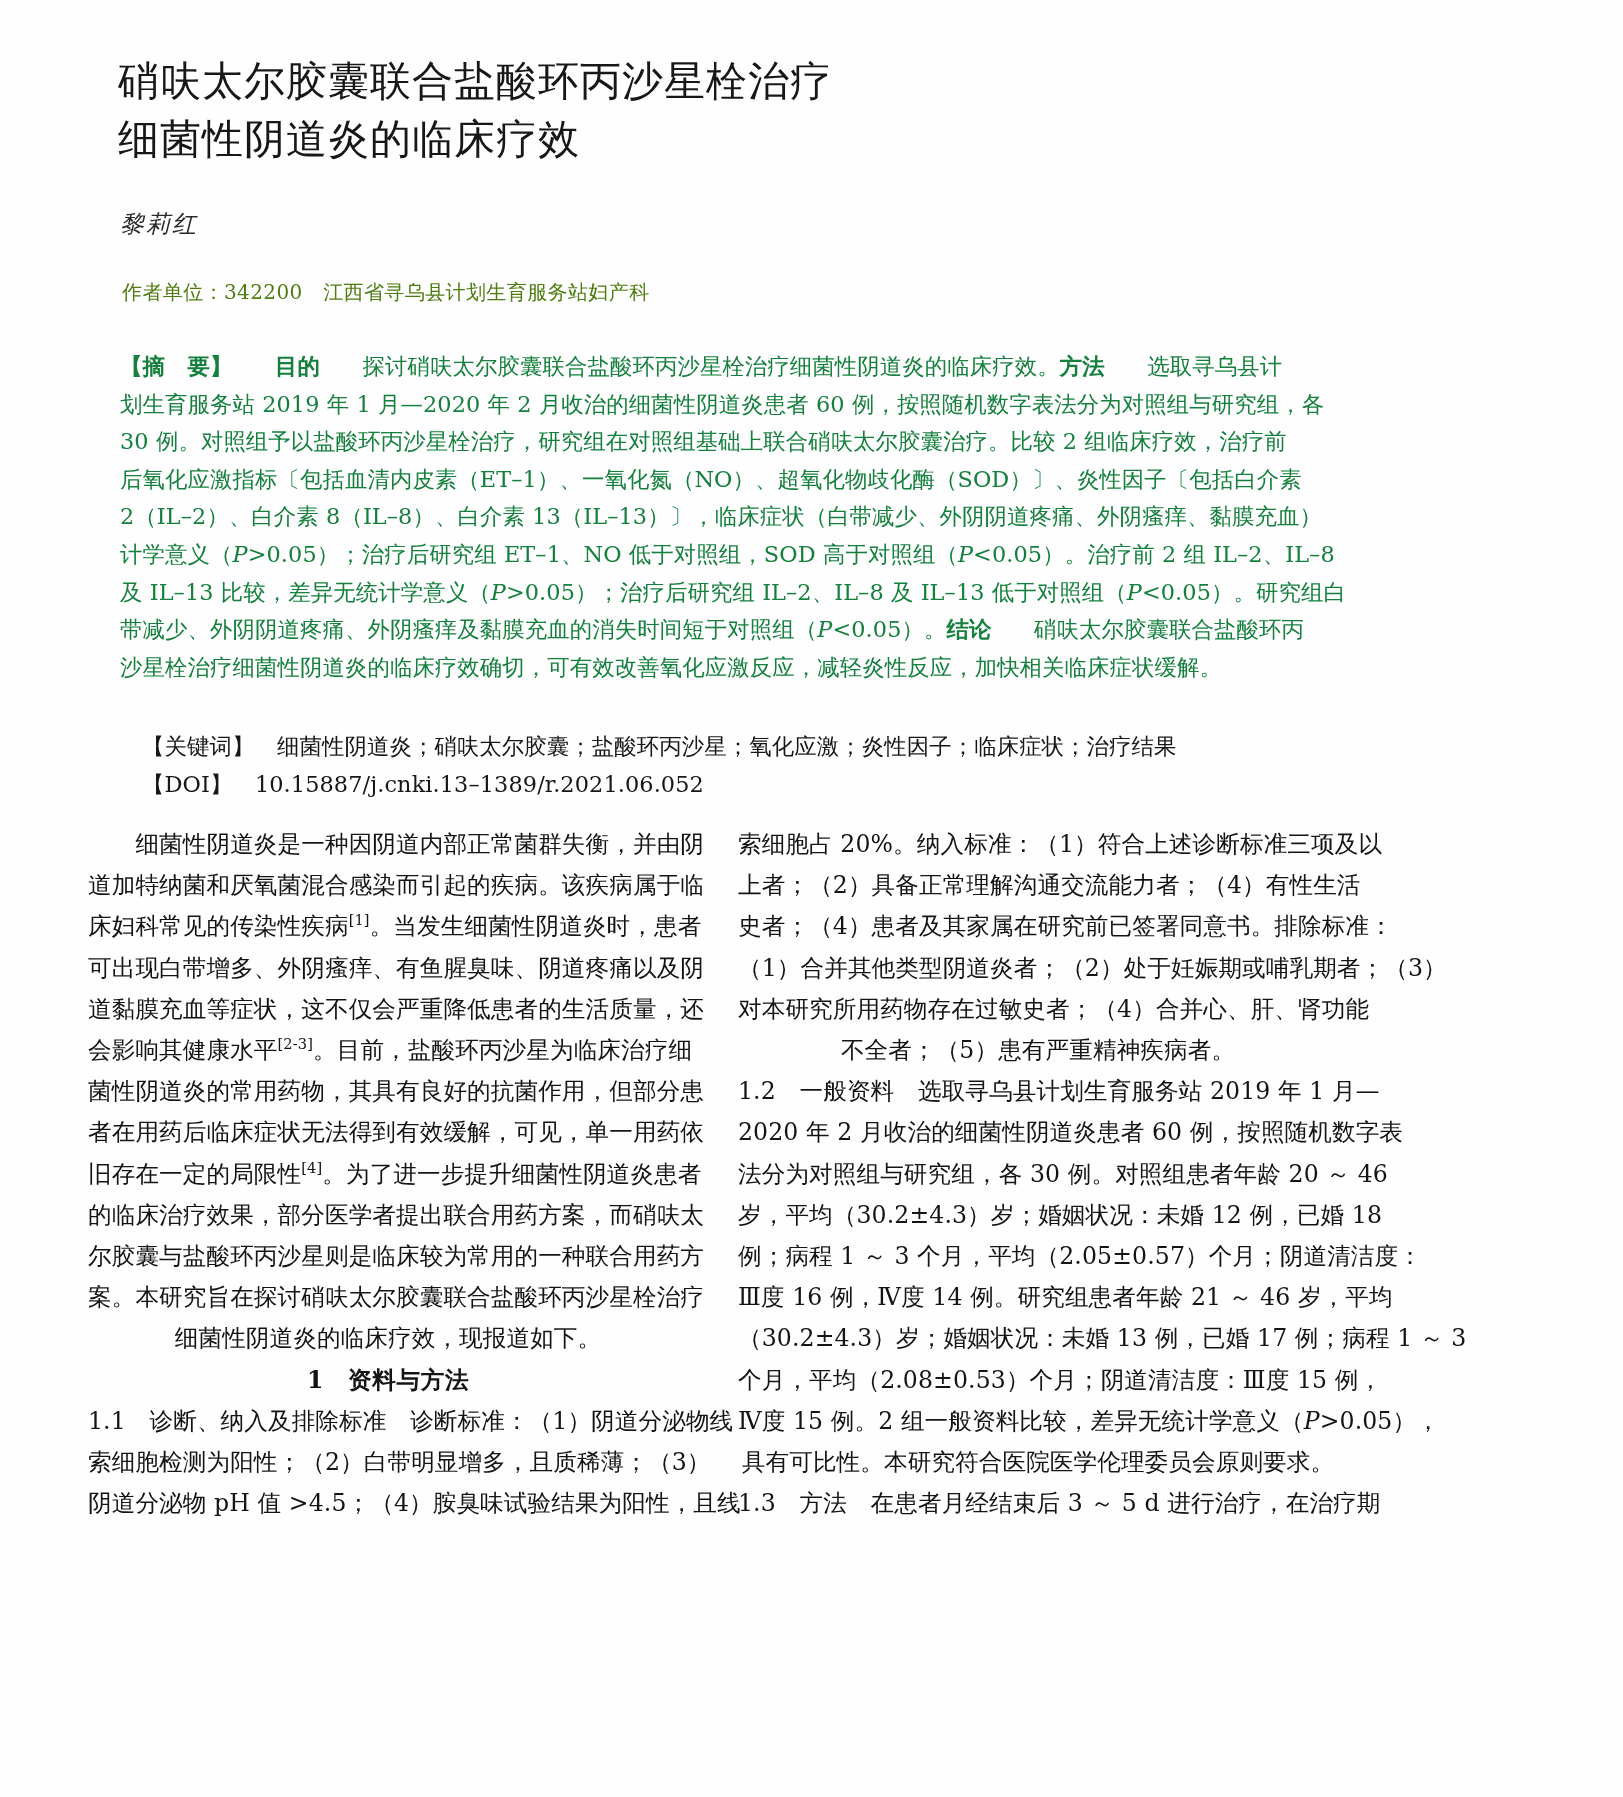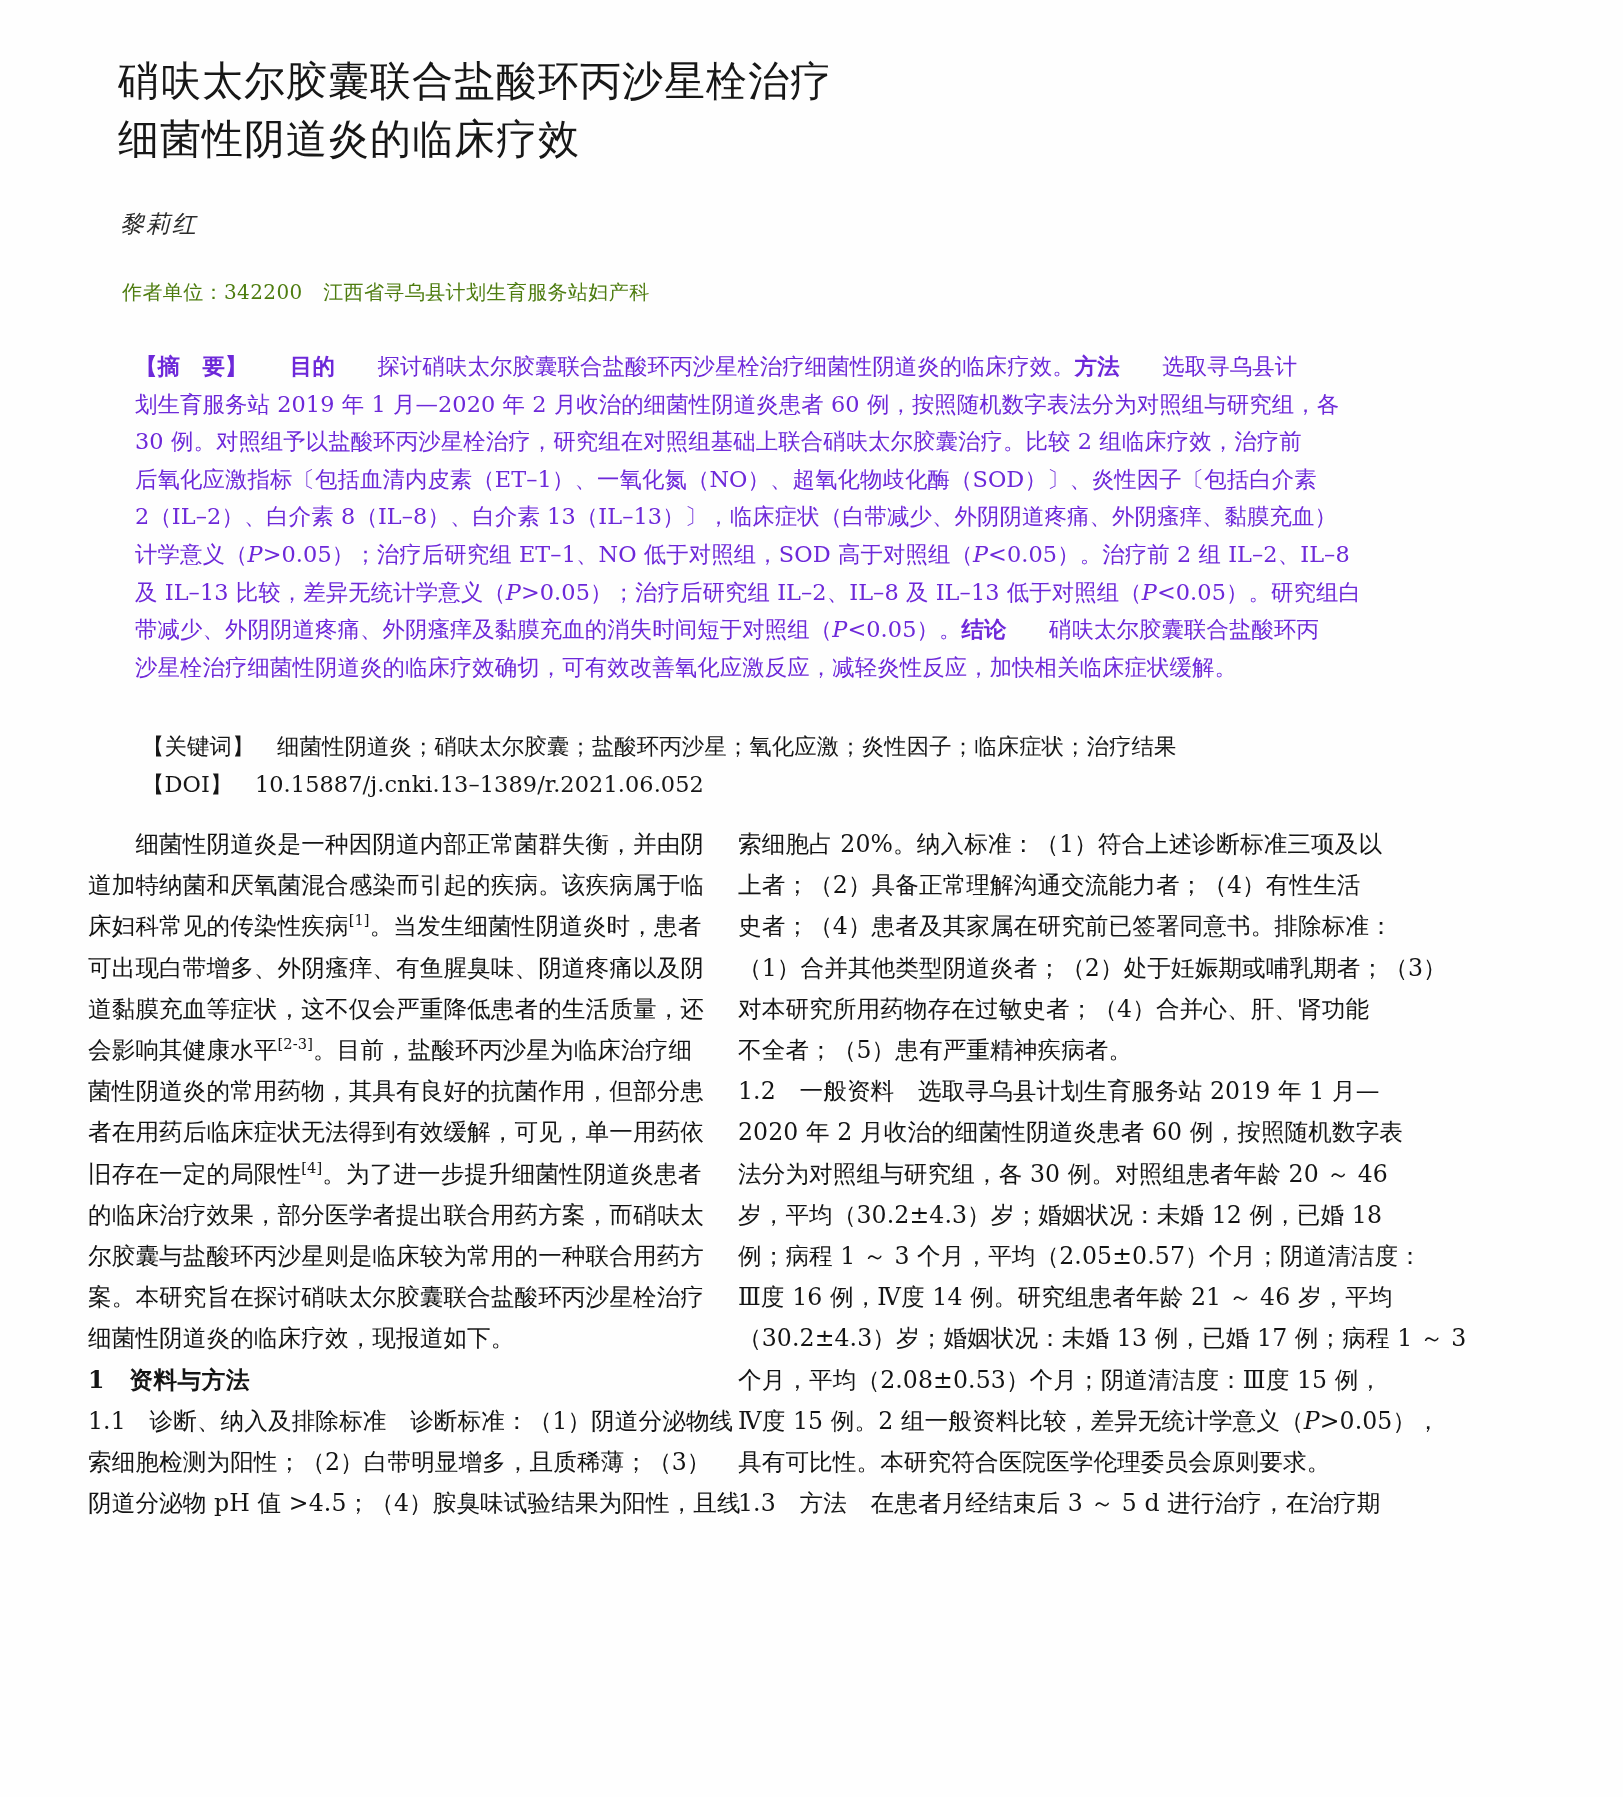--- a/index.html
+++ b/index.html
@@ -65,23 +65,22 @@
   .abstract-block {
     position: absolute;
     left: 120px;
     top: 348px;
     width: 1385px;
   }
   .abs-line {
     font-size: 22.4px;
     line-height: 37.6px;
     letter-spacing: 0.1px;
-    color: #6d28d9;
+    color: #15803d;
     white-space: nowrap;
-    margin-left: 15px;
   }
   .lbl { font-weight: bold; }
   .ital { font-style: italic; }
 
   .kw-block {
     position: absolute;
     left: 120px;
     top: 728px;
     width: 1385px;
   }
@@ -99,20 +98,21 @@
     position: absolute;
     left: 88px;
     top: 824px;
     width: 1450px;
     display: flex;
     gap: 50px;
   }
   .col {
     width: 600px;
     flex: 0 0 600px;
+    text-align: center;
   }
   .body-line {
     font-size: 23.6px;
     line-height: 41.2px;
     letter-spacing: 0.1px;
     color: #141414;
     white-space: nowrap;
   }
   .sec-head {
     font-weight: bold;

